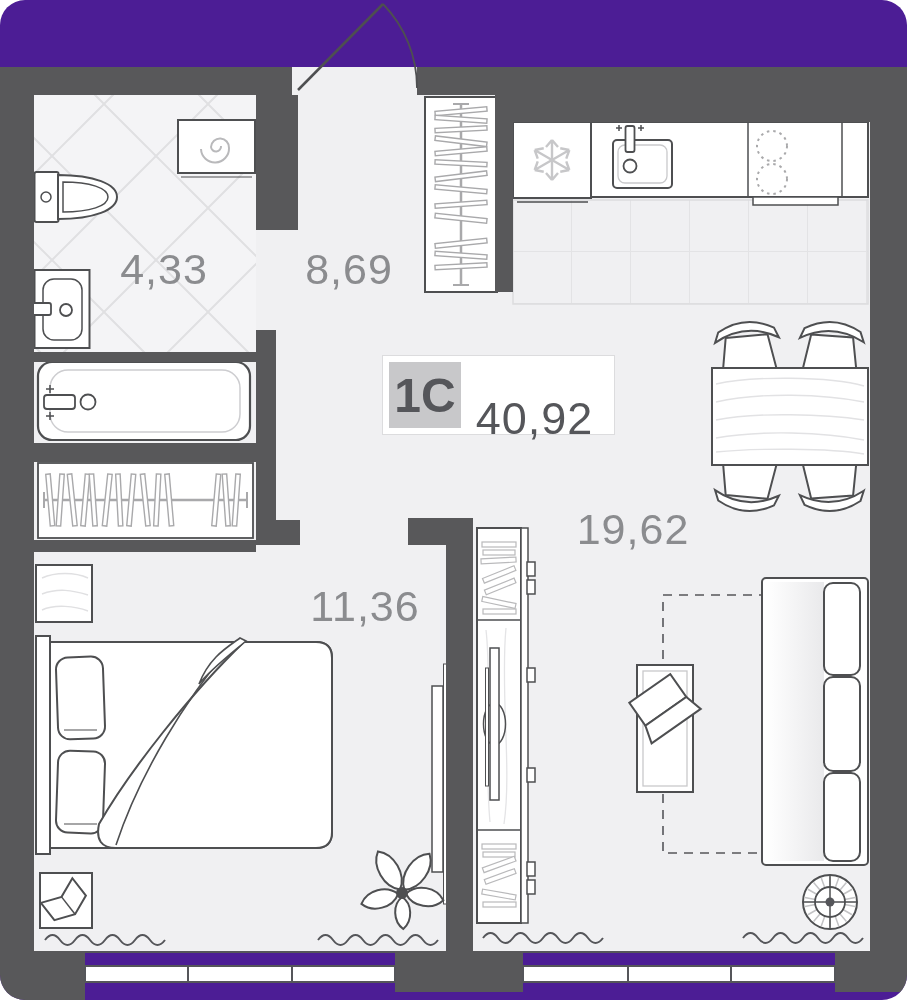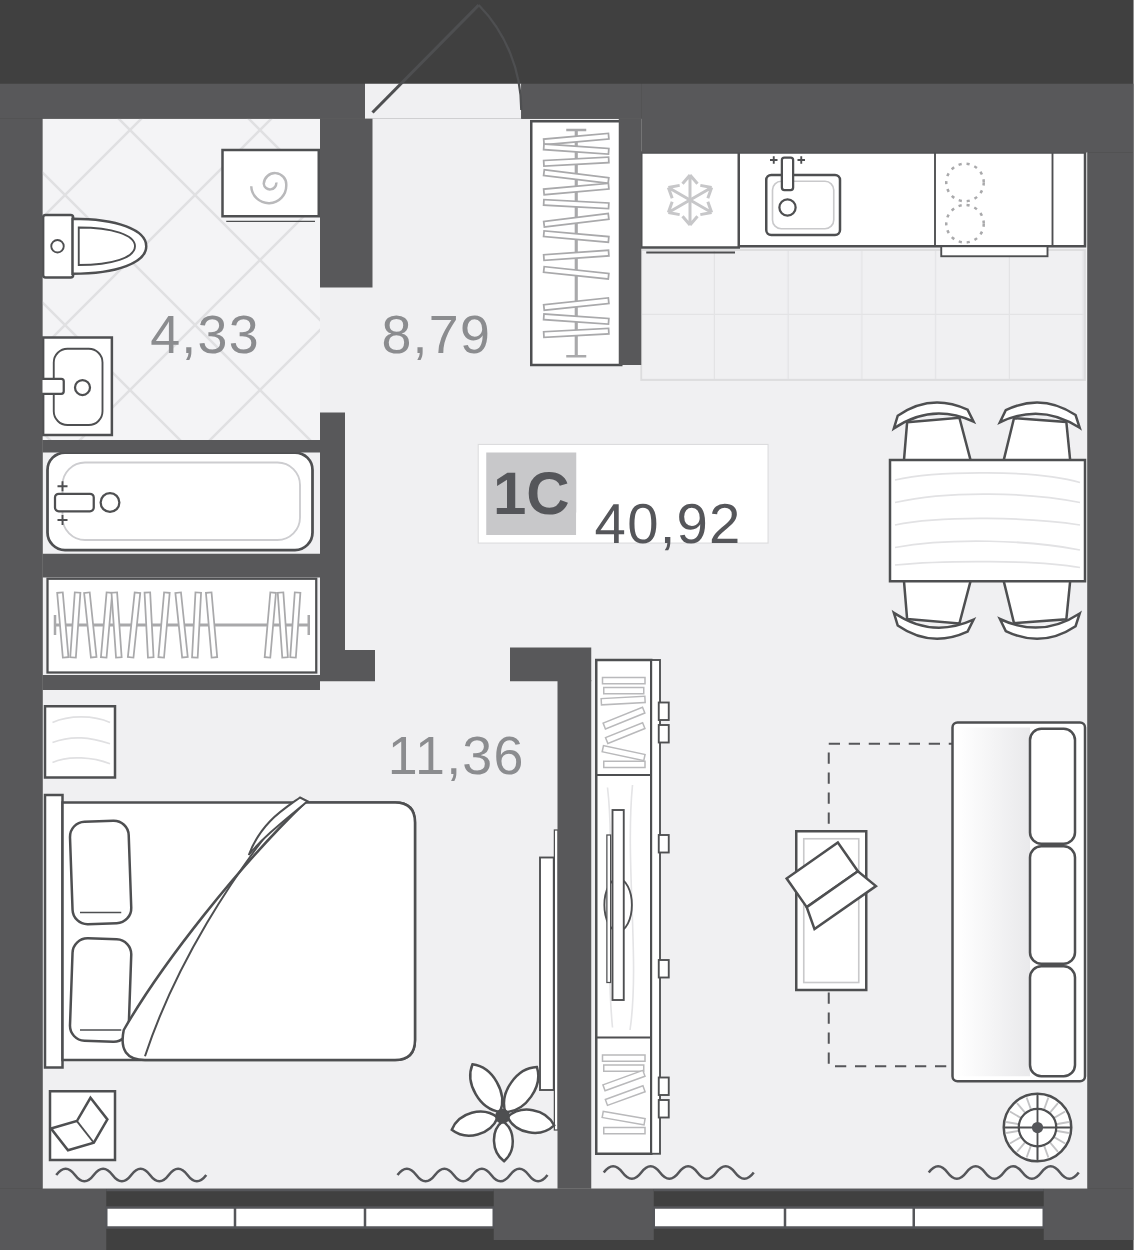--- a/index.html
+++ b/index.html
@@ -1,17 +1,17 @@
 <!DOCTYPE html>
 <html><head>
 <meta charset="utf-8">
 <style>
   html,body{margin:0;padding:0;background:#ffffff;}
-  .stage{position:relative;width:907px;height:1000px;background:#404040;overflow:hidden;
-         font-family:"Liberation Sans",sans-serif;}
+  .stage{position:relative;width:907px;height:1000px;background:#4c1d95;overflow:hidden;
+         font-family:"Liberation Sans",sans-serif;border-radius:25px;}
   .plan-svg{position:absolute;left:0;top:0;}
   .area-label{position:absolute;transform:translate(-50%,-50%);color:#8b8c8f;
               font-size:43px;font-weight:400;letter-spacing:1px;white-space:nowrap;}
   .badge{position:absolute;left:382px;top:355px;width:233px;height:80px;background:#ffffff;
          border:1px solid #dcdcde;box-sizing:border-box;display:flex;padding:6px;}
   .badge-type{width:72px;background:#c8c8ca;display:flex;align-items:center;justify-content:center;
               color:#55565a;font-size:48px;font-weight:700;}
   .badge-area{flex:1;background:#ffffff;display:flex;align-items:center;justify-content:center;
               color:#55565a;font-size:45px;font-weight:500;letter-spacing:1px;margin-top:48px;}
 </style>
@@ -369,21 +369,22 @@
     </g>
   </g>
 
   <g stroke="#4e4f51" fill="none">
     <path d="M298 90 L383 4" stroke-width="2.5"></path>
     <path d="M417 88 A120 120 0 0 0 383 4" stroke-width="1.8"></path>
   </g>
 </svg>
 
 <div class="area-label" style="left:164px;top:269px;">4,33</div>
-<div class="area-label" style="left:349px;top:269px;">8,79</div>
+<div class="area-label" style="left:349px;top:269px;">8,69</div>
 <div class="area-label" style="left:353px;top:606px;margin-left:12px;">11,36</div>
+<div class="area-label" style="left:633px;top:529px;">19,62</div>
 
 <div class="badge">
   <div class="badge-type">1C</div>
   <div class="badge-area">40,92</div>
 </div>
 
 </div>
 
 </body></html>

